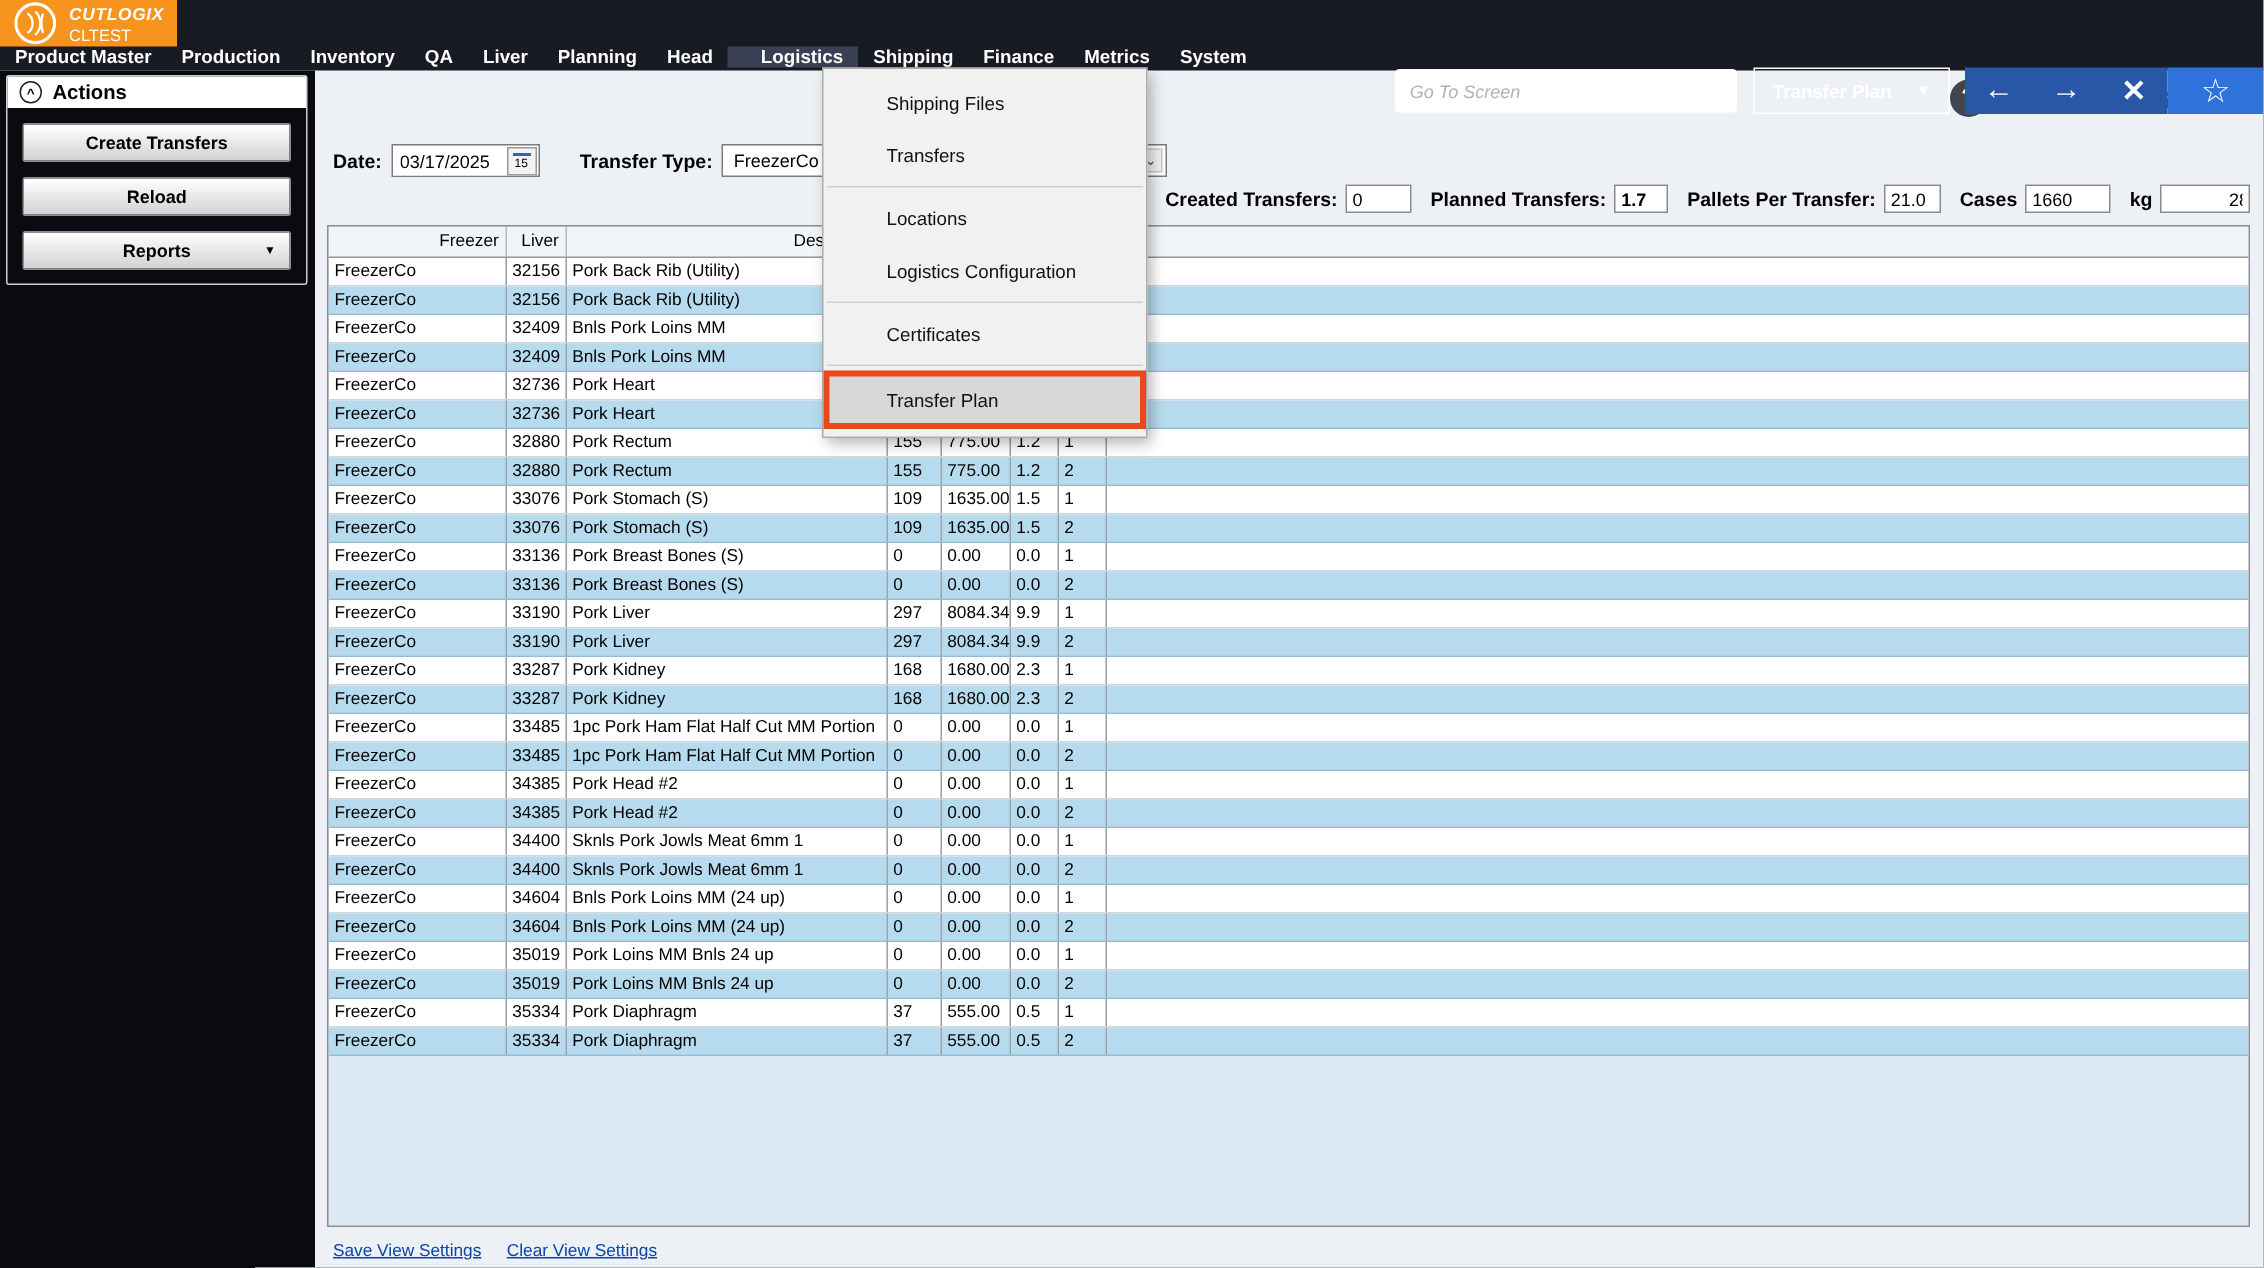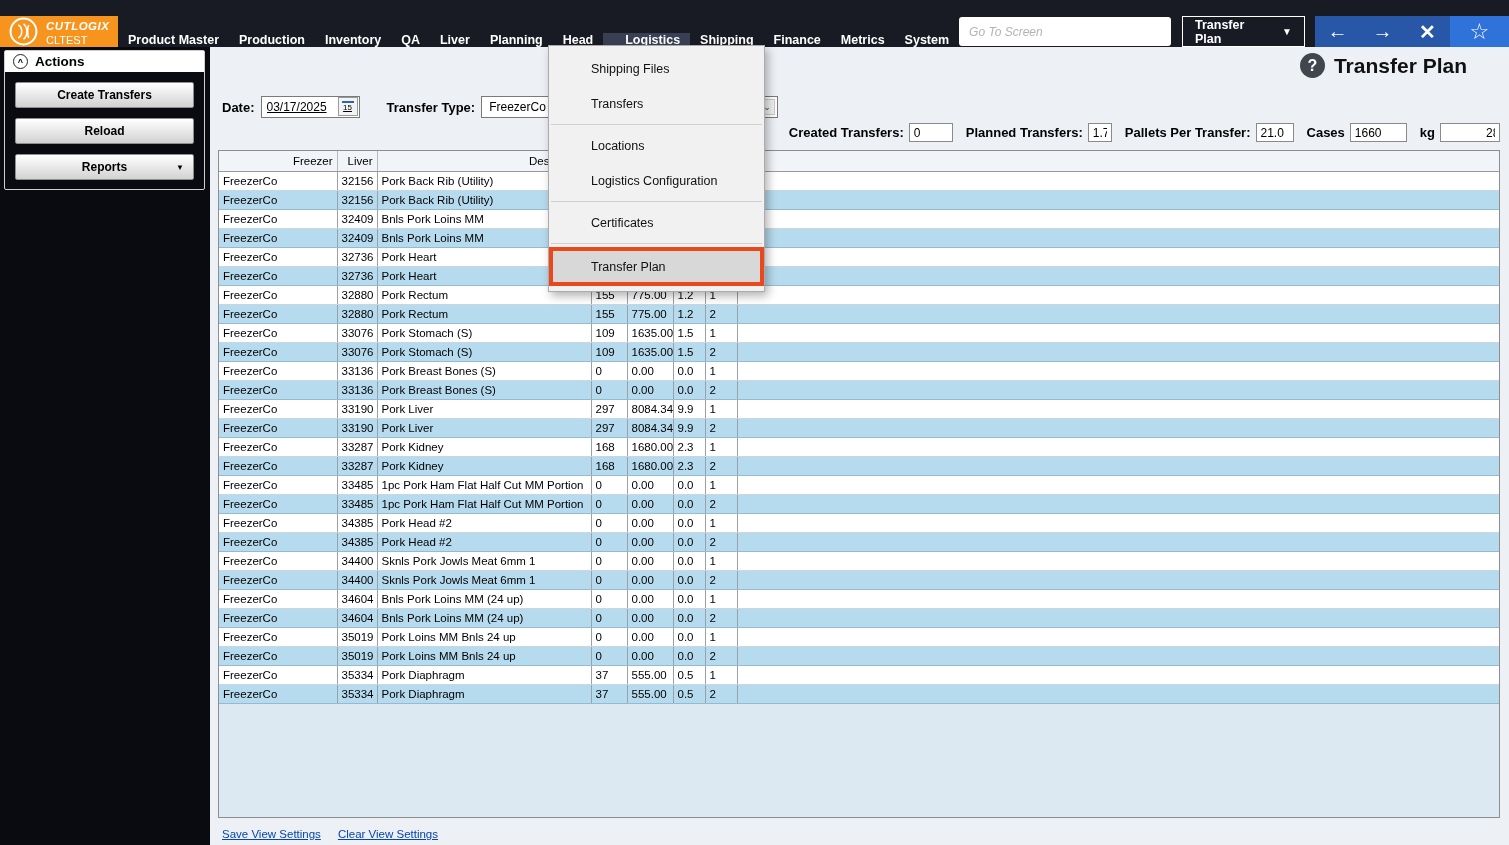--- a/index.html
+++ b/index.html
@@ -1,21 +1,21 @@
 <!DOCTYPE html>
 <html style="--accent-orange: #f7941e; --navbar-bg: #181a24; --nav-blue: #2857a8; --star-blue: #2f72d9; --row-alt: #b7dbee; --highlight-border: #e8481c; --link-blue: #0645ad;"><head>
 <meta charset="utf-8">
 <style>
   * { box-sizing: border-box; margin: 0; padding: 0; }
   body { font-family: "Liberation Sans", sans-serif; background:#444; }
   .screen { position:relative; width:1509px; height:845px; background:#edf1f6; overflow:hidden; }
 
   
   .navbar { position:absolute; top:0; left:0; right:0; height:47px;
-            background:var(--navbar-bg,#181a24); display:flex; align-items:flex-end; z-index:30; }
+            background:var(--navbar-bg,#181a24); display:flex; align-items:flex-start; z-index:30;flex-direction:column; }
   .logo { width:118px; background:var(--accent-orange,#f7941e); color:#fff;
           display:flex; align-items:center; gap:7px; padding:0 8px; flex:none; }
   .logo-circle { width:31px; height:31px; flex:none; display:flex; align-items:center; justify-content:center; }
   .logo-text { line-height:1.15; }
   .logo-text .brand { font-weight:bold; font-style:italic; font-size:11.5px; letter-spacing:.5px; }
   .logo-text .env { font-size:11px; }
   .nav-items { display:flex; align-items:stretch; }
   .nav-item { color:#fff; font-weight:bold; font-size:12.5px; padding:0 10px;
               display:flex; align-items:center; cursor:pointer; white-space:nowrap; }
   .nav-item.active { background:#3a4054;padding-left:22px; }
@@ -47,40 +47,40 @@
 
   
   .main { position:absolute; left:210px; top:47px; right:0; bottom:0; background:#edf1f6; }
   .page-title { position:absolute; top:6px; right:42px; display:flex; align-items:center; gap:9px;
                 font-size:21px; font-weight:bold; color:#111; }
   .help-icon { width:25px; height:25px; border-radius:50%; background:#41454e; color:#fff;
                font-size:16px; font-weight:bold; display:flex; align-items:center; justify-content:center; cursor:pointer; }
   .filter-row { position:absolute; top:49px; left:12px; display:flex; align-items:center; }
   .lbl { font-weight:bold; font-size:13px; color:#000; }
   .date-box { display:inline-flex; margin-left:6px; border:1px solid #7a7a7a; background:#fff;
-              height:22px; align-items:flex-start;text-decoration:underline; }
+              height:22px; align-items:flex-end; }
   .date-input { border:none; width:76px; padding:0 5px; font-size:12px; height:19px; outline:none;
                 font-family:"Liberation Sans",sans-serif; }
   .cal-btn { width:20px; height:19px; margin-right:1px; border:1px solid #9a9a9a; background:#f3f3f3;
              display:flex; flex-direction:column; align-items:center; justify-content:center; cursor:pointer; }
   .cal-top { width:12px; height:2px; background:#2b66b0; margin-bottom:1px; }
   .cal-day { font-size:8px; line-height:1; }
   .lbl.tt { margin-left:27px; }
   .combo { margin-left:6px; width:297px; height:22px; border:1px solid #7a7a7a; background:#fff;
            display:flex; align-items:center; font-size:12px; padding-left:7px; position:relative; cursor:pointer; }
   .combo-caret { position:absolute; right:2px; top:2px; bottom:2px; width:16px; background:#f0f0f0;
                  border:1px solid #c9c9c9; display:flex; align-items:center; justify-content:center;
                  font-size:9px; color:#444; }
   .stats-row { position:absolute; top:76px; right:9px; display:flex; align-items:center; gap:13px; }
   .stat { display:flex; align-items:center; gap:5px; }
   .stat-label { font-weight:bold; font-size:13px; white-space:nowrap; }
   .stat-input { height:19px; border:1px solid #8a8a8a; font-size:12px; padding:0 4px;
                 font-family:"Liberation Sans",sans-serif; }
   .stat:nth-child(1) .stat-input { width:44px; }
-  .stat:nth-child(2) .stat-input { width:24px; }
+  .stat:nth-child(2) .stat-input { width:36px;font-weight:bold; }
   .stat:nth-child(3) .stat-input { width:38px; }
   .stat:nth-child(4) .stat-input { width:57px; }
   .stat:nth-child(5) .stat-input { width:60px;padding-left:45px; }
 
   
   .table-wrap { position:absolute; left:8px; right:9px; top:103px; bottom:27px;
                 border:1px solid #8e8e8e; background:#dce8f2; overflow:hidden; }
   table { border-collapse:collapse; width:100%; table-layout:fixed; }
   th { text-align:right; font-weight:normal; font-size:11.5px; padding:0 4px; height:20px;
        background:#f1f4f8; border-bottom:1px solid #9a9a9a; border-right:1px solid #b4bac1;

